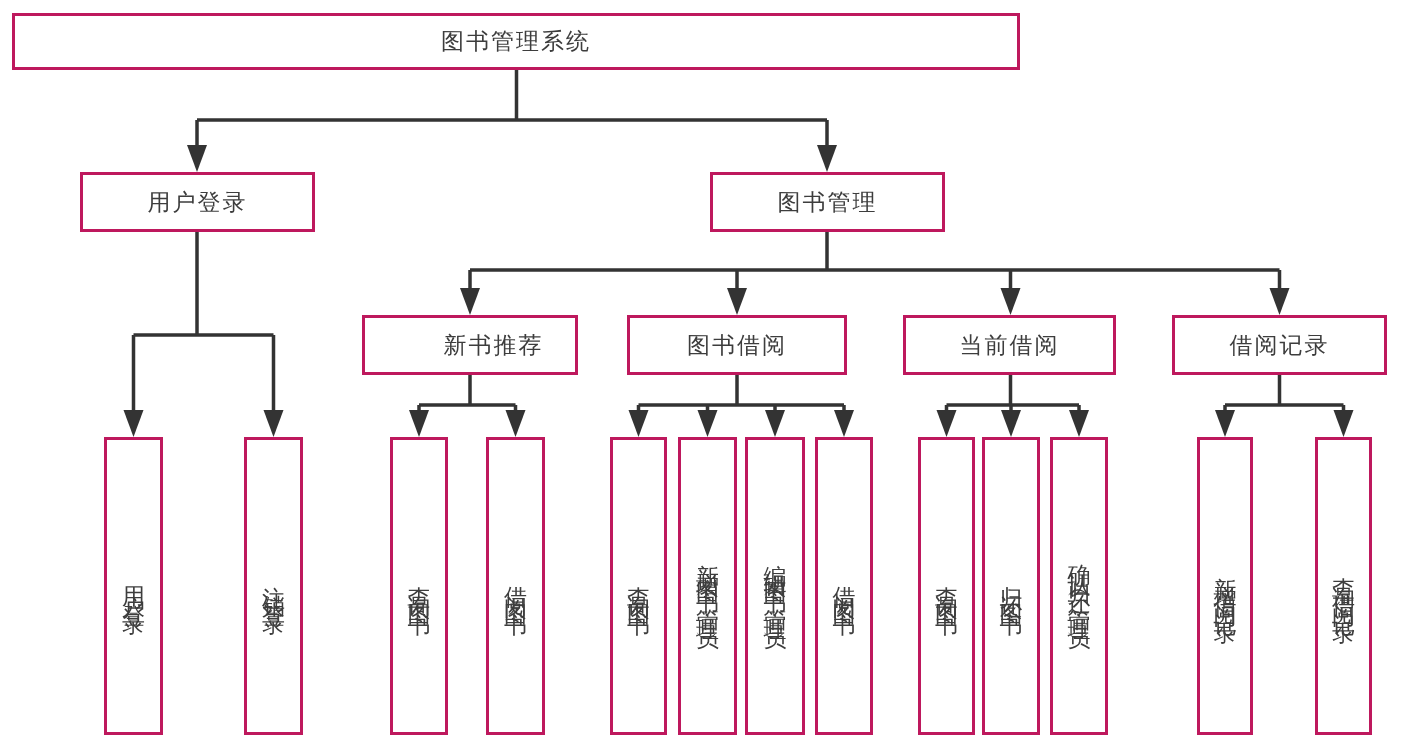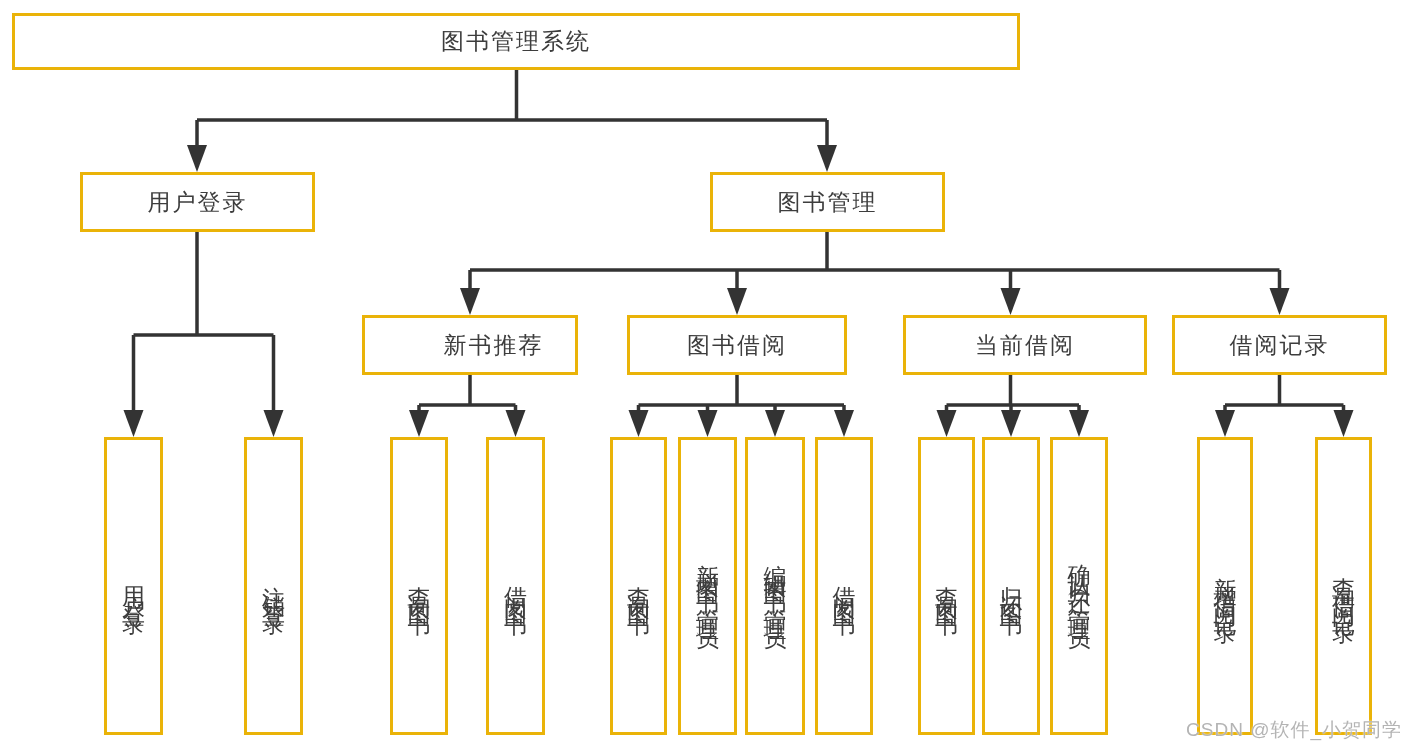--- a/index.html
+++ b/index.html
@@ -19,21 +19,21 @@
   .connectors path {
     stroke: #333333;
     stroke-width: 3.5;
     fill: none;
   }
   .connectors polygon { fill: #333333; }
   .box {
     position: absolute;
     box-sizing: border-box;
     background: #ffffff;
-    border: 3px solid #eab308;
+    border: 3px solid #be185d;
     display: flex;
     align-items: center;
     justify-content: center;
     color: #3d3d3d;
     font-size: 23px;
     font-family: Liberation Serif, serif;
   }
   .box.h span { letter-spacing: 2px; white-space: nowrap; }
   .box.v span {
     writing-mode: vertical-rl;
@@ -104,21 +104,21 @@
   <div class="box h" style="left:710px;top:172px;width:235px;height:60px;align-items:center;">
     <span>图书管理</span>
   </div>
 
   <div class="box h" style="left:362px;top:315px;width:216px;height:60px;padding-left:47px;">
     <span>新书推荐</span>
   </div>
   <div class="box h" style="left:627px;top:315px;width:220px;height:60px;">
     <span>图书借阅</span>
   </div>
-  <div class="box h" style="left:903px;top:315px;width:244px;height:60px;text-align:right;">
+  <div class="box h" style="left:903px;top:315px;width:213px;height:60px;text-align:right;">
     <span>当前借阅</span>
   </div>
   <div class="box h" style="left:1172px;top:315px;width:215px;height:60px;">
     <span>借阅记录</span>
   </div>
 
   <div class="box v" style="left:104px;top:437px;width:59px;height:298px;">
     <span>用户登录</span>
   </div>
   <div class="box v" style="left:244px;top:437px;width:59px;height:298px;">
@@ -155,15 +155,14 @@
     <span>确认归还（管理员）</span>
   </div>
 
   <div class="box v" style="left:1197px;top:437px;width:56px;height:298px;">
     <span>新增借阅记录</span>
   </div>
   <div class="box v" style="left:1315px;top:437px;width:57px;height:298px;">
     <span>查询借阅记录</span>
   </div>
 
-  <div class="watermark">CSDN @软件_小贺同学</div>
 
 </div>
 
 </body></html>

